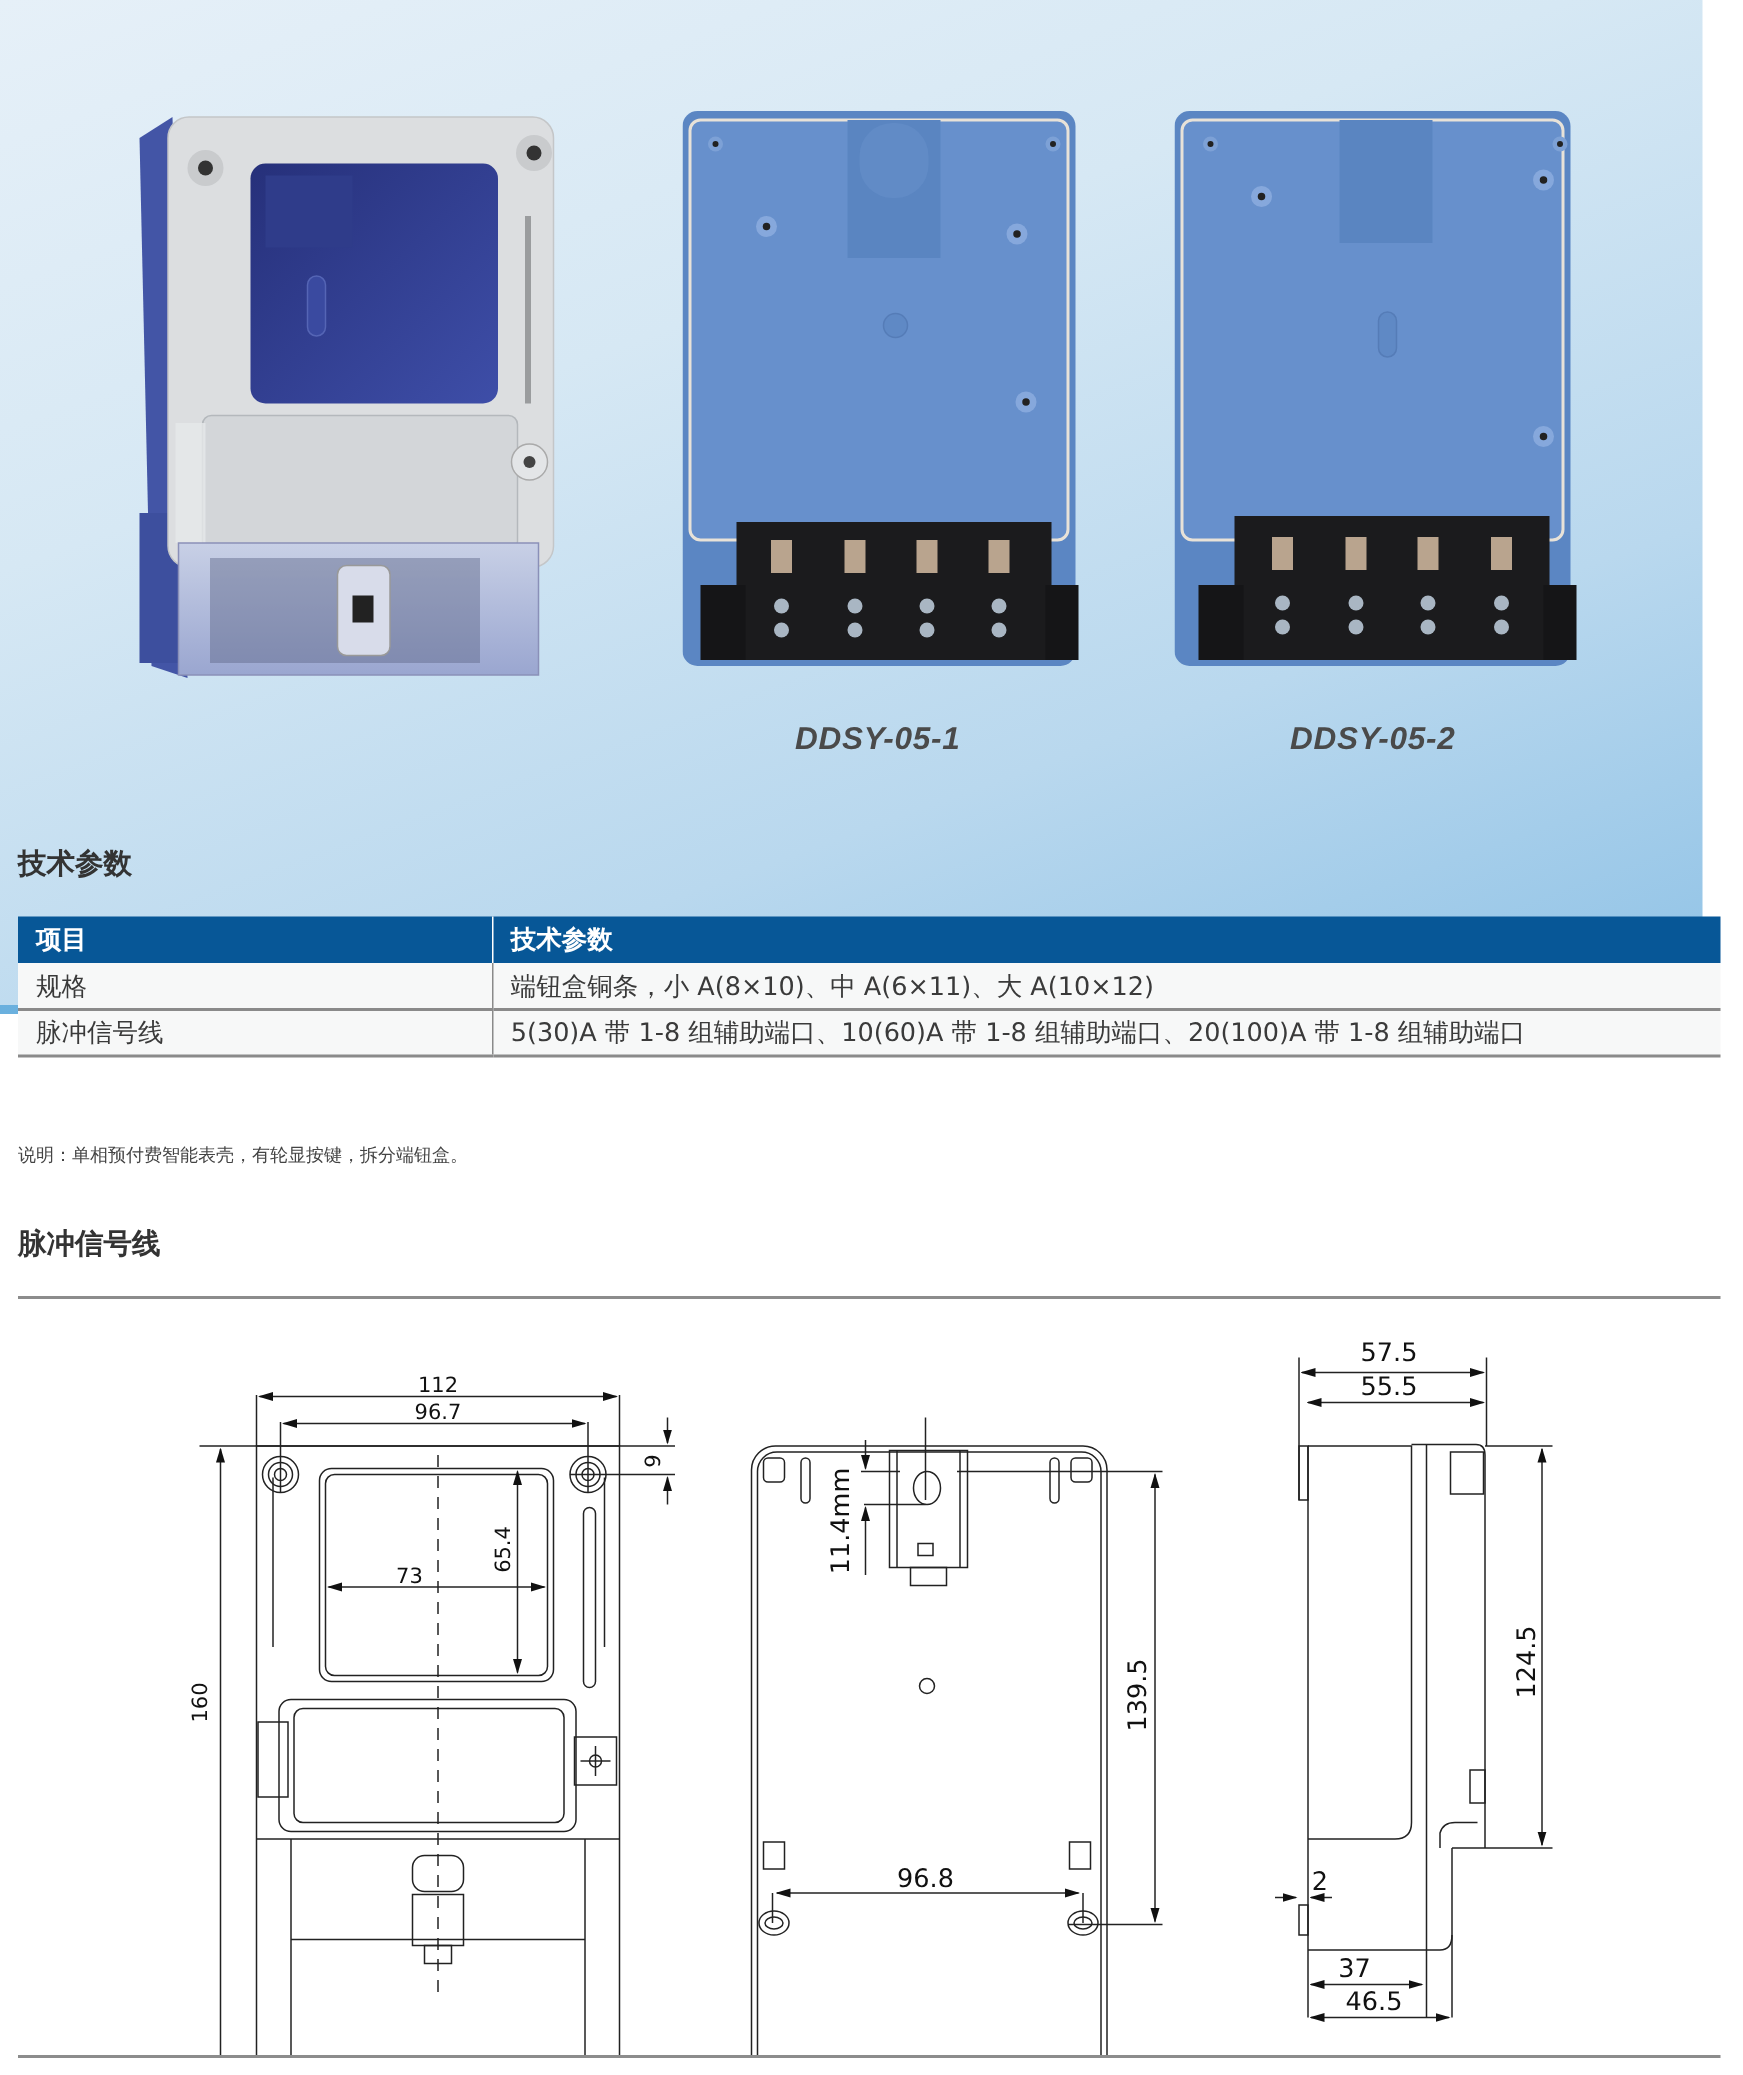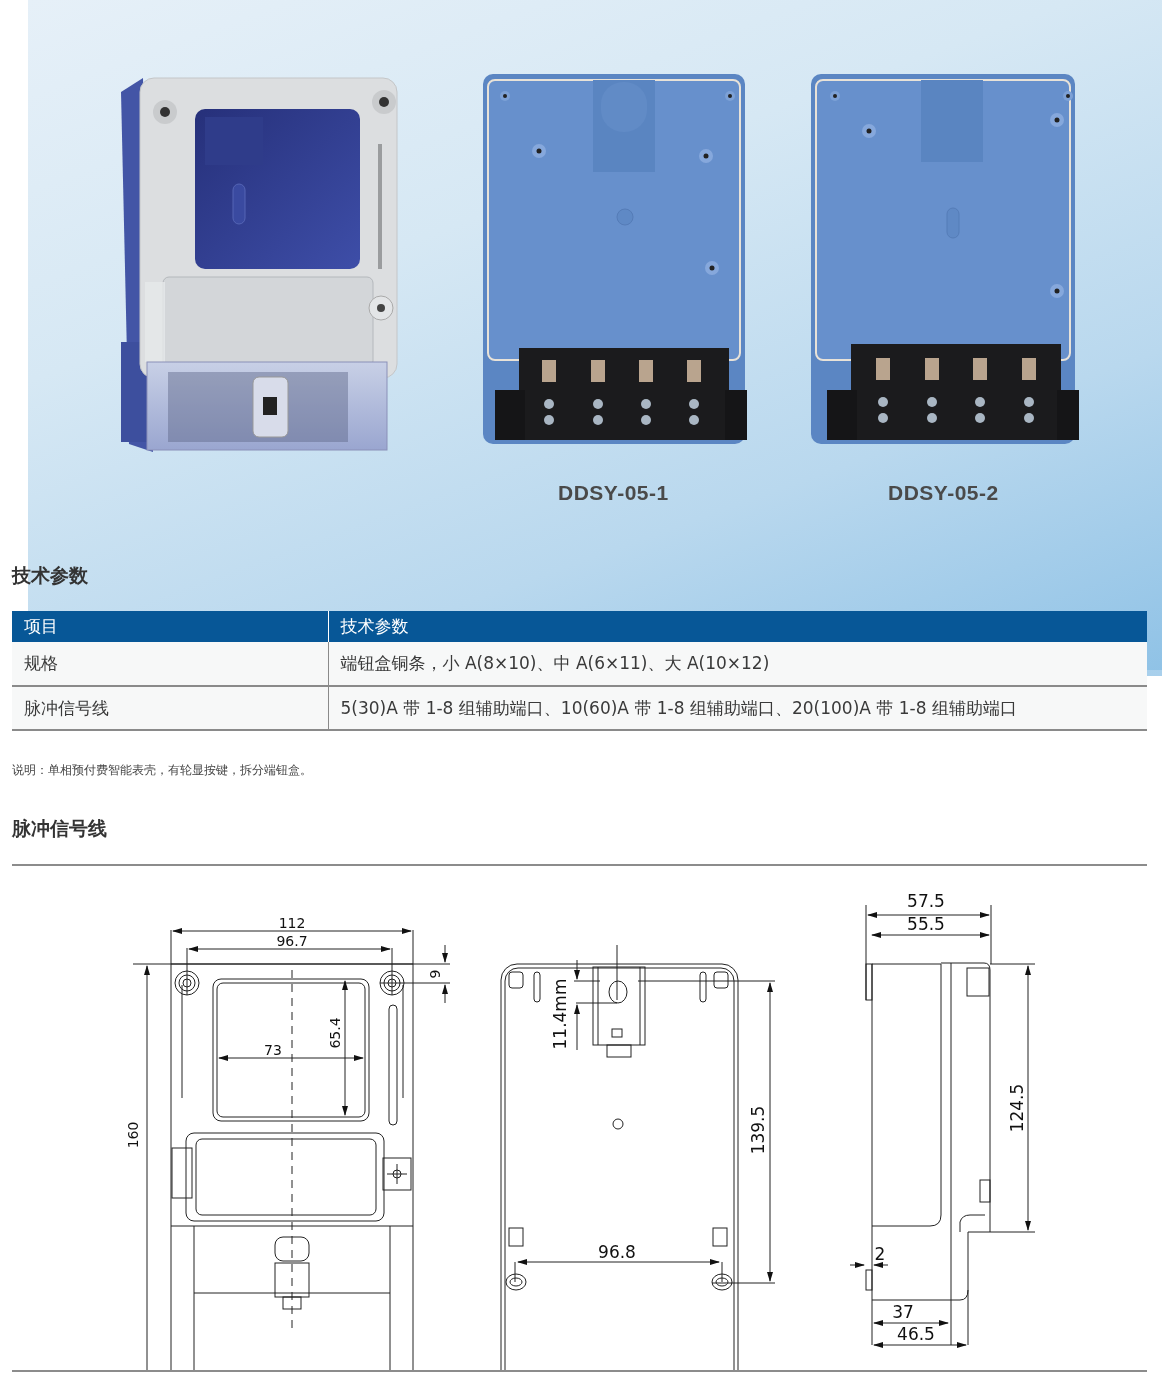--- a/index.html
+++ b/index.html
@@ -1,47 +1,48 @@
 <!DOCTYPE html>
 <html><head>
 <meta charset="utf-8">
 <style>
   * { box-sizing: border-box; margin: 0; padding: 0; }
   html, body { width: 1162px; height: 1383px; background: #ffffff; overflow: hidden; }
   body { font-family: "DejaVu Sans", "Liberation Sans", sans-serif; color: #333; position: relative; }
 
   .banner {
-    position: absolute; left: 28px; top: 0; width: 1135px; height: 676px;
+    position: absolute; left: 0; top: 0; width: 1135px; height: 676px;
     background: linear-gradient(160deg, #e6f0f8 0%, #d6e8f4 35%, #b9d8ee 70%, #8fc2e6 100%);
     overflow: hidden;
+    font-style: italic;
   }
   .banner::after {
     content: ""; position: absolute; left: 0; right: 0; bottom: 0; height: 6px;
     background: linear-gradient(90deg, #6ab0de, #a9d0ec);
   }
   .photo { position: absolute; }
   .model-label {
     position: absolute; font-family: "Liberation Sans", sans-serif; font-weight: bold;
     font-size: 21px; color: #4a4a4a; letter-spacing: 0.5px;
   }
 
   .section-title {
     position: absolute; left: 12px; font-size: 19px; font-weight: bold; color: #333;
   }
 
   .spec-table {
     position: absolute; left: 12px; top: 611px; width: 1135px; border-collapse: collapse;
     font-size: 17px;
   }
   .spec-table th {
-    background: #075797; color: #fff; text-align: left; font-weight: normal;
+    background: #075797; color: #fff; text-align: left; font-weight: bold;
     height: 31px; padding: 0 0 0 12px; border-right: 1px solid #ffffff; margin-left: 24px;
   }
   .spec-table td {
-    background: #f7f8f8; color: #3a3a3a; height: 44px; padding: 0 0 0 12px;
+    background: #f7f8f8; color: #3a3a3a; height: 31px; padding: 0 0 0 12px;
     border-bottom: 2px solid #8a8a8a; border-right: 1px solid #8a8a8a;
     white-space: nowrap;
   }
   .spec-table td:last-child, .spec-table th:last-child { border-right: none; }
   .spec-table .c1 { width: 316px; }
 
   .note { position: absolute; left: 12px; top: 762px; font-size: 12px; color: #444; }
   .rule { position: absolute; left: 12px; width: 1135px; height: 2px; background: #8c8c8c; }
 
   .drawing { position: absolute; left: 0; top: 870px; }

